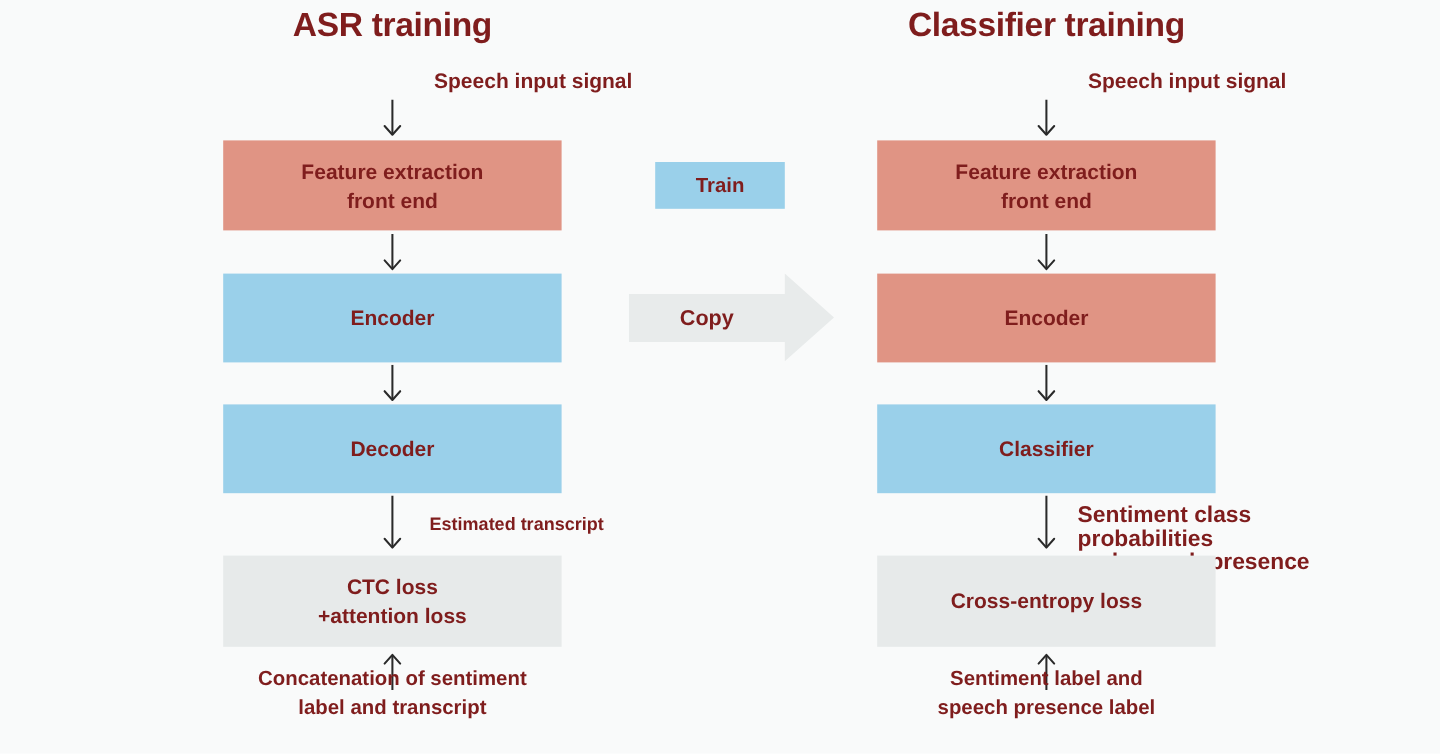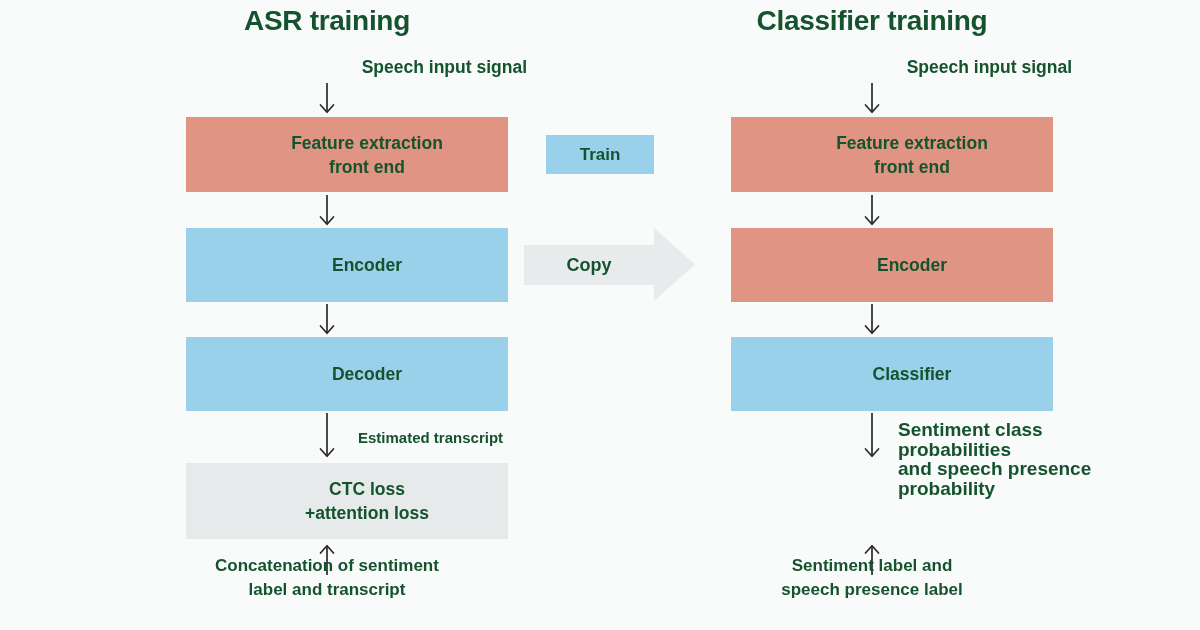--- a/index.html
+++ b/index.html
@@ -2,37 +2,36 @@
 <html><head>
 <meta charset="utf-8">
 <style>
   html,body{margin:0;padding:0;}
   .canvas{
     position:relative;
     width:1200px;height:628px;
     background:#f9fafa;
     font-family:"Liberation Sans","DejaVu Sans",sans-serif;
     font-weight:700;
-    color:#14532d;
+    color:#7f1d1d;
     overflow:hidden;
   }
   .col-title{
     position:absolute;top:5px;width:400px;
     font-size:28px;text-align:center;letter-spacing:-0.3px;
   }
   .input-label{
     position:absolute;top:57px;width:400px;
     font-size:17.5px;text-align:right;
   }
   .box{
     position:absolute;width:282px;
     display:flex;align-items:center;justify-content:center;
     text-align:center;font-size:17.5px;line-height:24px;
     white-space:pre-line;
-    padding-left:40px;
   }
   .freeze-fill{background:#e09484;}
   .train-fill{background:#9ad0ea;}
   .loss-fill{background:#e7eaea;}
   .arrow{position:absolute;}
   .note{
     position:absolute;font-size:15px;white-space:pre-line;
   }
   .target-label{
     position:absolute;top:554px;width:400px;
@@ -130,20 +129,21 @@
   <div class="box train-fill" style="left:731px;top:337px;height:74px;">Classifier</div>
 
   <svg class="arrow" style="left:864px;top:413px;" width="16" height="46" viewBox="0 0 16 46">
     <line x1="8" y1="0" x2="8" y2="43" stroke="#2a2a2a" stroke-width="1.7"></line>
     <polyline points="1.5,36 8,43.3 14.5,36" fill="none" stroke="#2a2a2a" stroke-width="1.7" stroke-linejoin="round" stroke-linecap="round"></polyline>
   </svg>
 
   <div class="note" style="left:898px;top:420px;width:262px;font-size:19px;line-height:19.5px;">Sentiment class probabilities
 and speech presence probability</div>
 
+  <div class="box loss-fill" style="left:731px;top:463px;height:76px;">Cross-entropy loss</div>
 
   <svg class="arrow" style="left:864px;top:544px;" width="16" height="31" viewBox="0 0 16 31">
     <line x1="8" y1="2" x2="8" y2="31" stroke="#2a2a2a" stroke-width="1.7"></line>
     <polyline points="1.5,9 8,1.7 14.5,9" fill="none" stroke="#2a2a2a" stroke-width="1.7" stroke-linejoin="round" stroke-linecap="round"></polyline>
   </svg>
 
   <div class="target-label" style="left:672px;">Sentiment label and
 speech presence label</div>
 
 </div>

